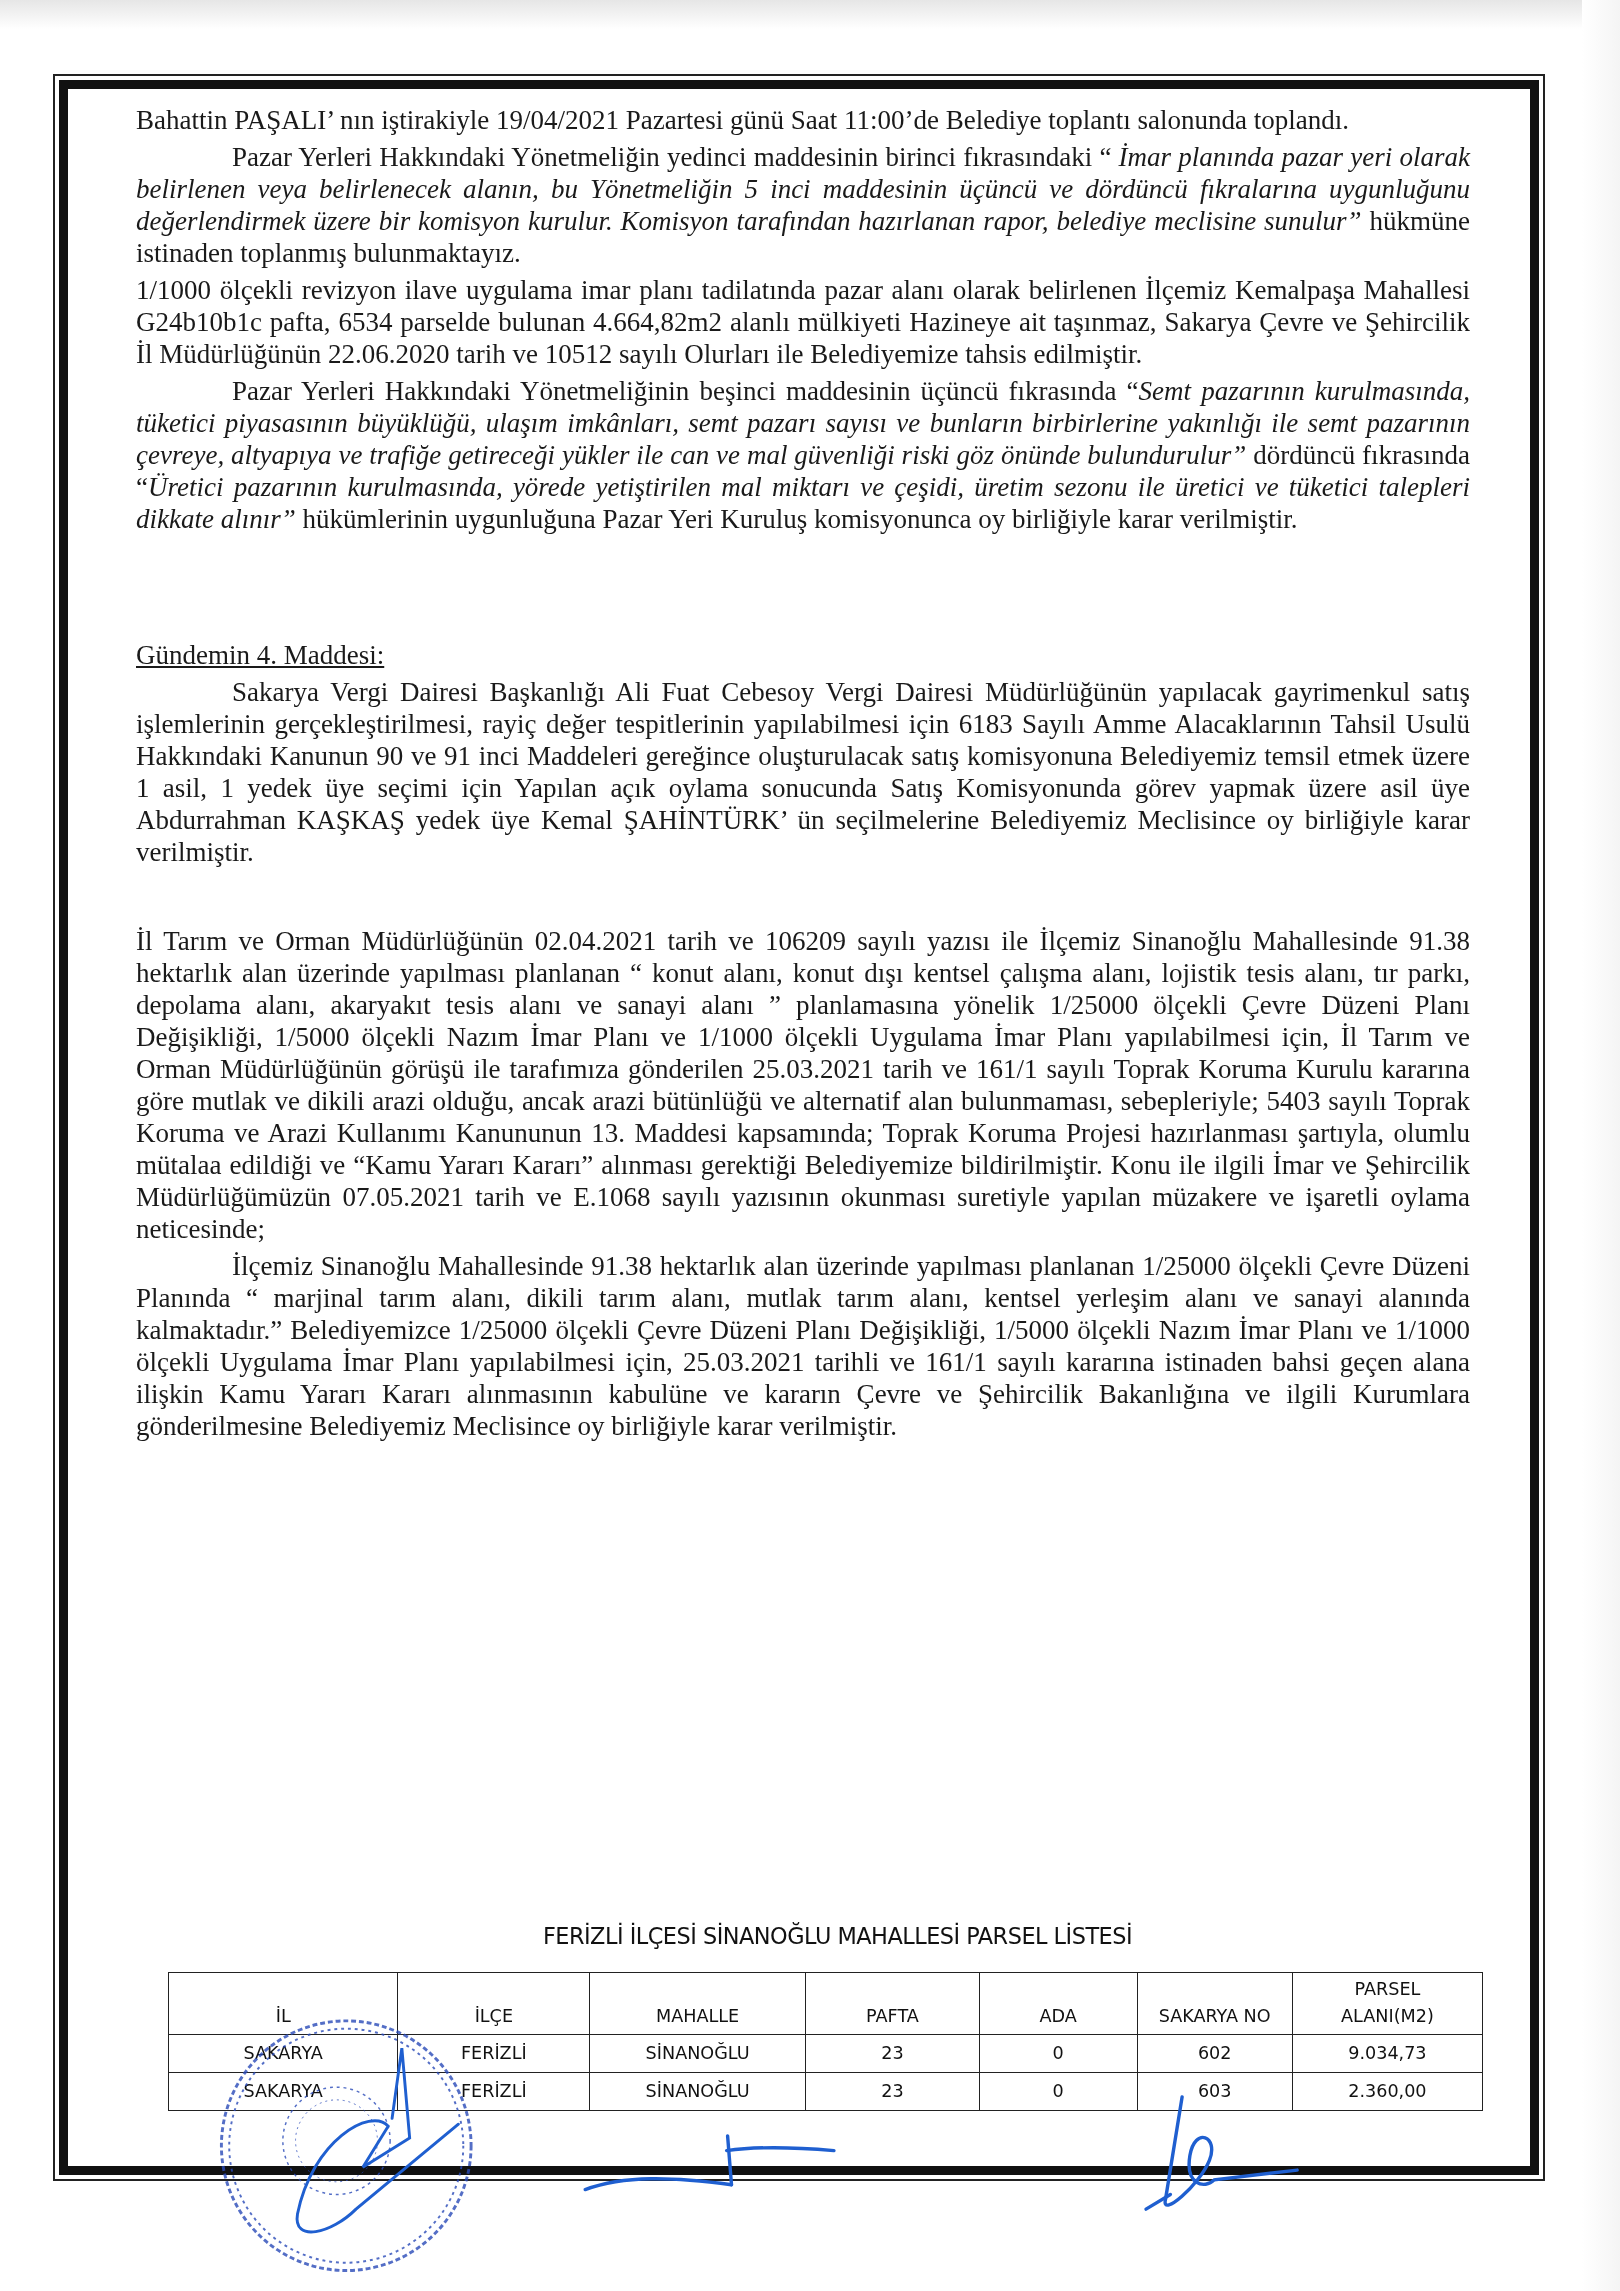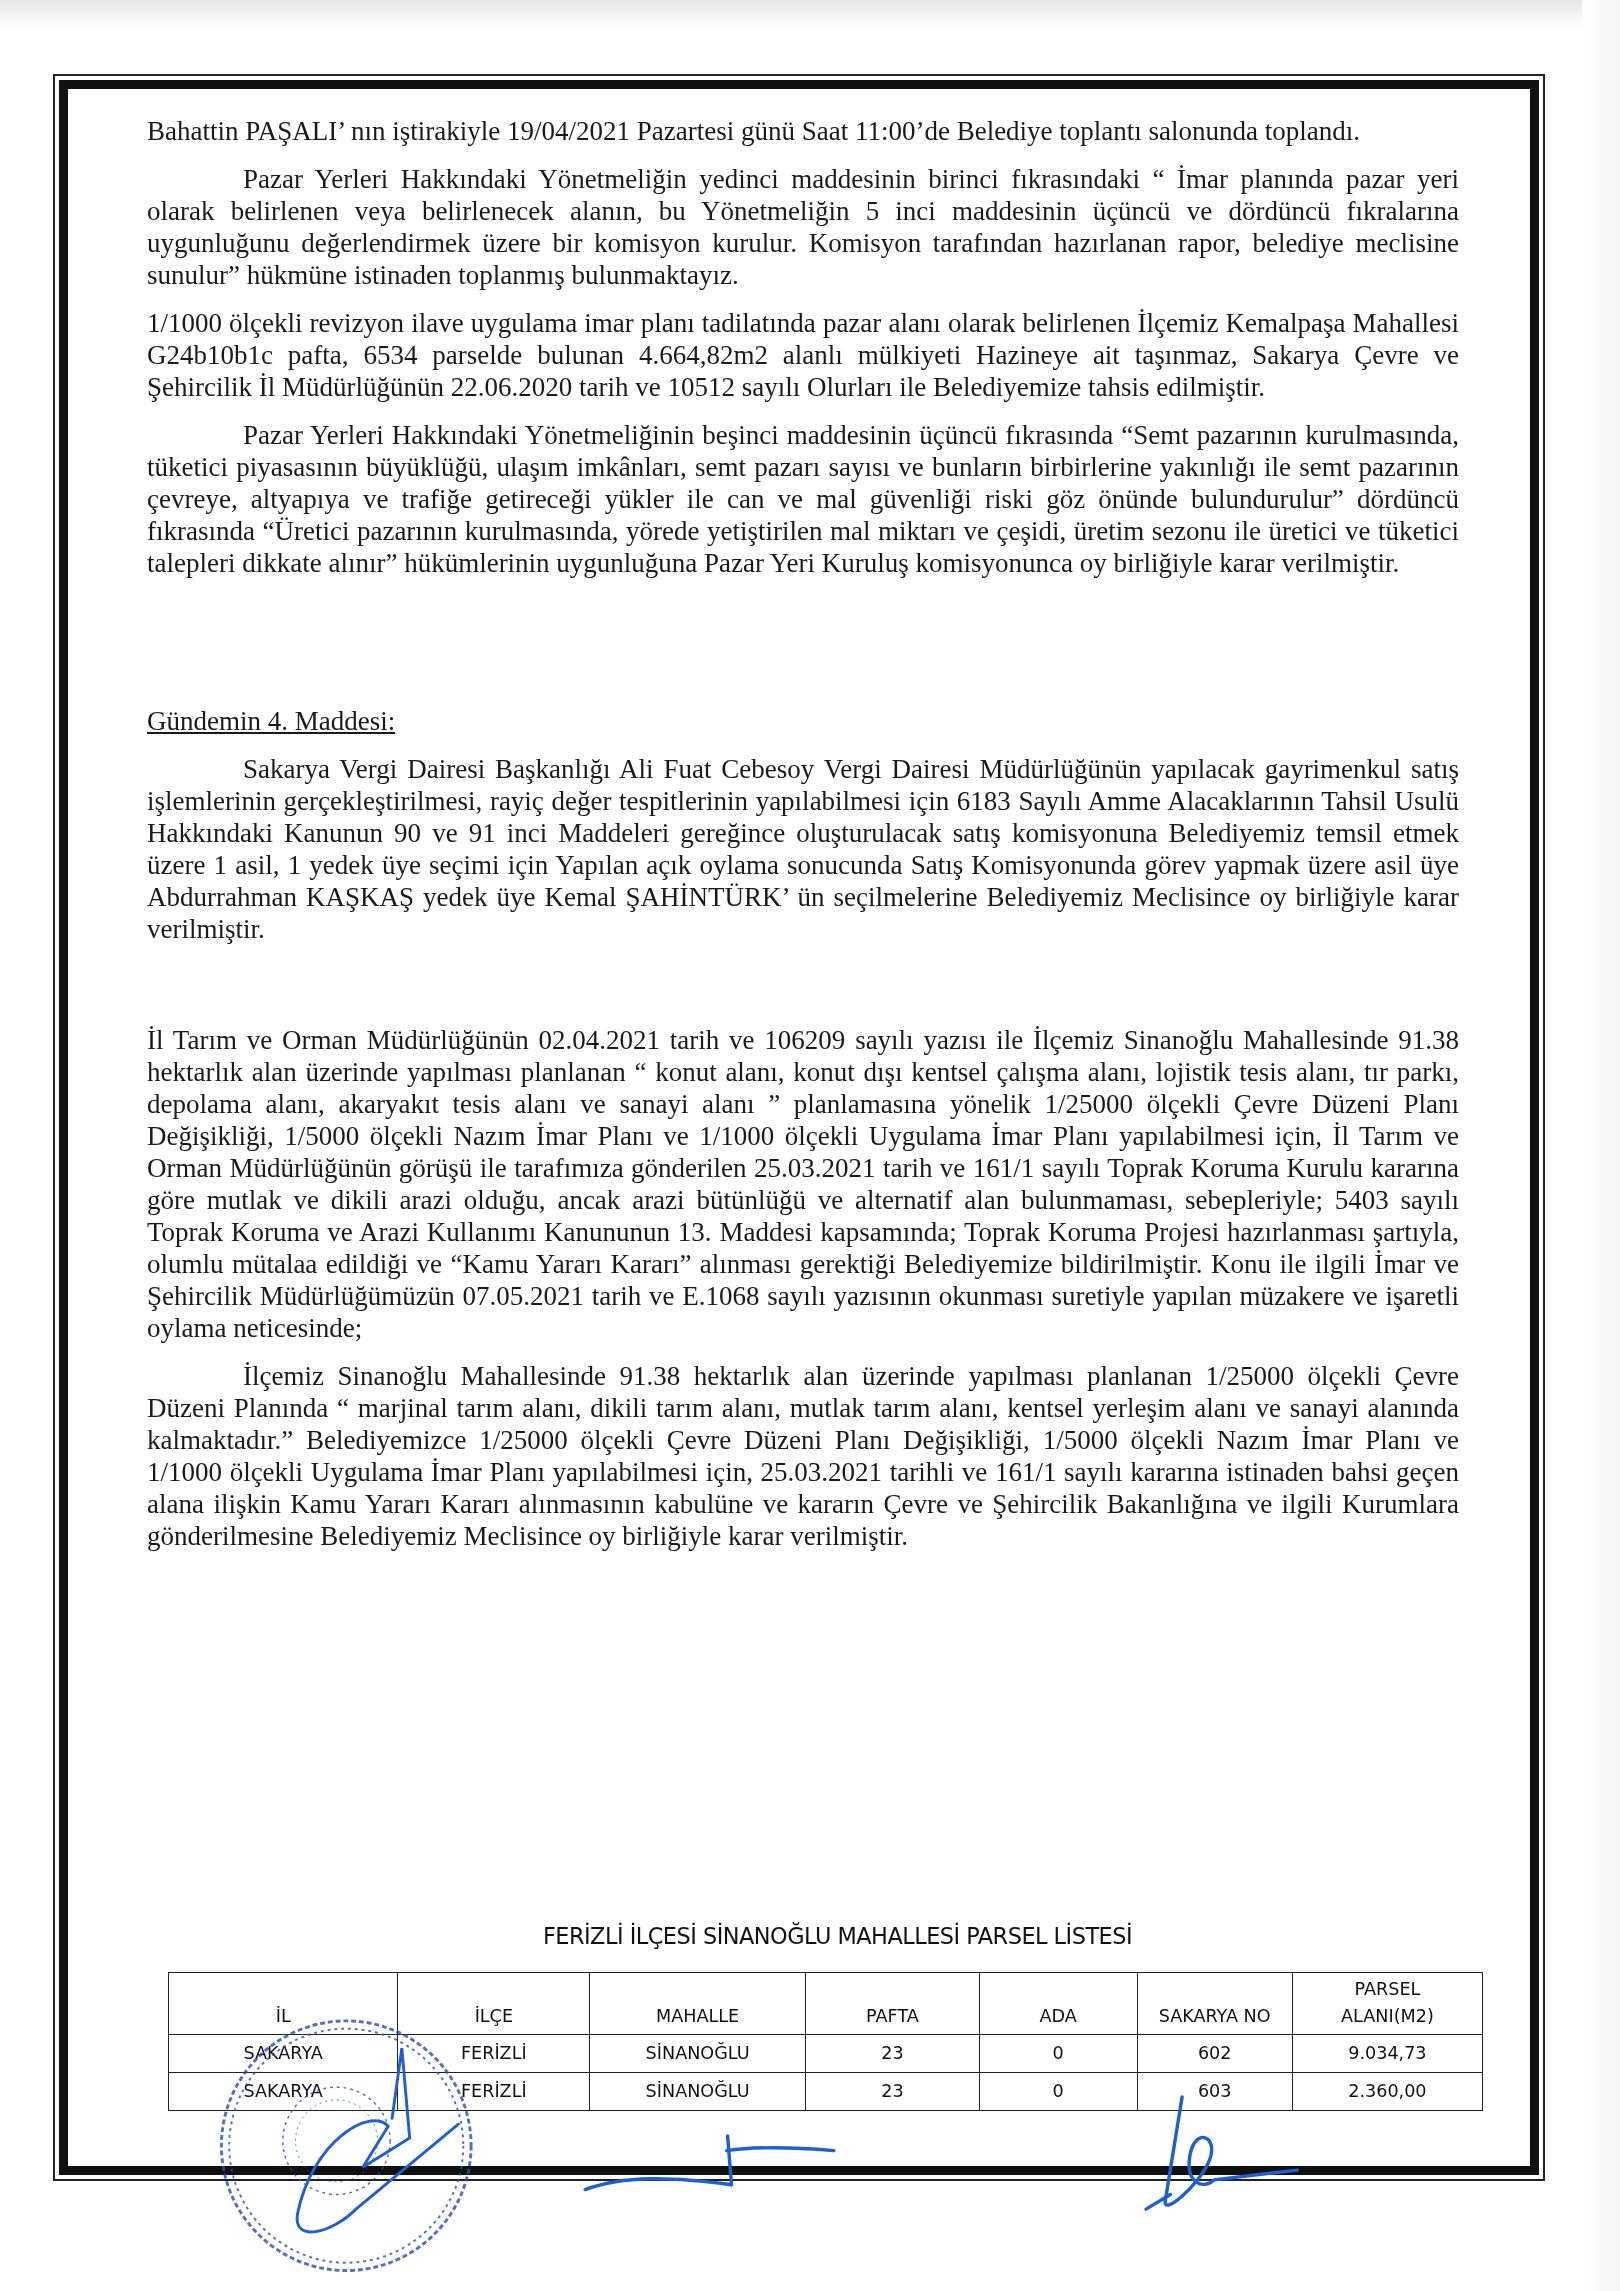--- a/index.html
+++ b/index.html
@@ -8,23 +8,23 @@
   .scan-shade { position: absolute; left: 0; top: 0; width: 1621px; height: 29px;
                 background: linear-gradient(#e6e6e6, #ffffff); }
   .scan-edge { position: absolute; right: 0; top: 0; width: 39px; height: 2292px;
                background: linear-gradient(90deg, #ffffff, #f4f4f4); }
   .frame-outer { position: absolute; left: 53px; top: 74px; width: 1492px; height: 2107px;
                  border: 2px solid #222; box-sizing: border-box; }
   .frame-inner { position: absolute; left: 59px; top: 80px; width: 1480px; height: 2095px;
                  border: 9.8px solid #111; box-sizing: border-box; }
   .body-text { position: absolute; left: 131px; top: 99px; width: 1344px;
                font-size: 27px; line-height: 32px; }
-  .body-text p { margin: 16px; text-align: justify; }
+  .body-text p { margin: 5px; text-align: justify; }
   .indent { text-indent: 96px; }
-  .it { }
+  .it { font-style: italic; }
   .gap-lg { height: 47px; }
   .heading { margin: 0 0 0 98px; font-weight: normal; text-decoration: underline; }
   .bold { font-weight: bold; }
 
   .table-title { position: absolute; left: 180px; top: 1923px; width: 1315px; text-align: center;
                  font-family: "DejaVu Sans", "Liberation Sans", sans-serif; font-size: 22.4px;
                  letter-spacing: -0.5px; color: #111; }
   table.parcel { position: absolute; left: 168px; top: 1972px; width: 1315px;
                  border-collapse: collapse; font-family: "DejaVu Sans", "Liberation Sans", sans-serif;
                  font-size: 17.6px; color: #111; }

